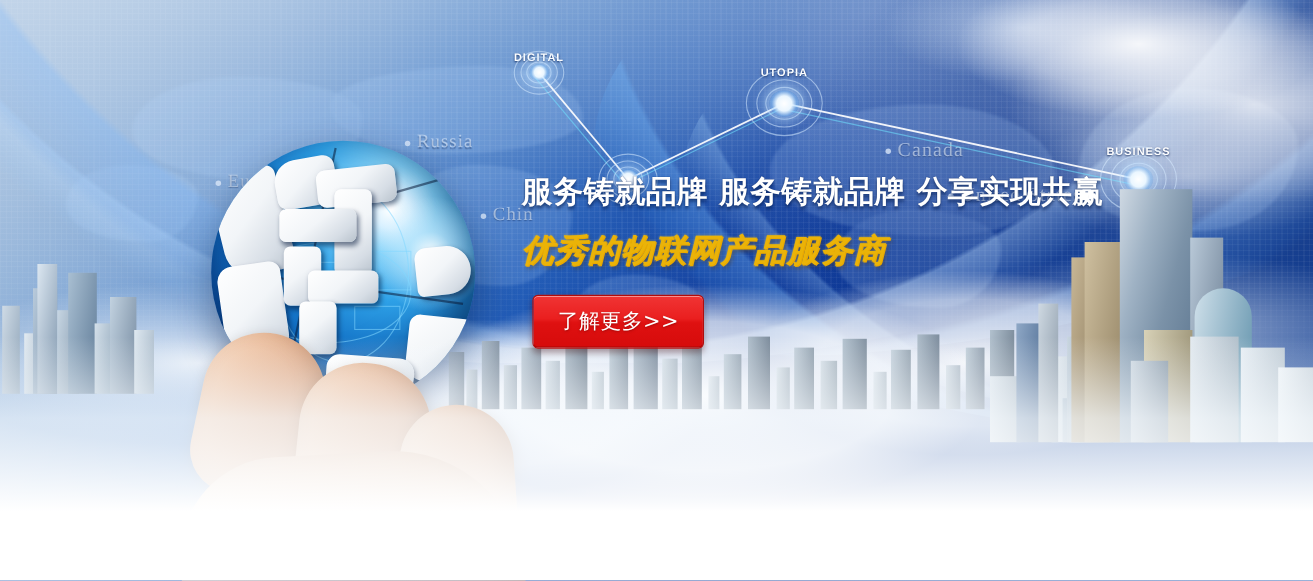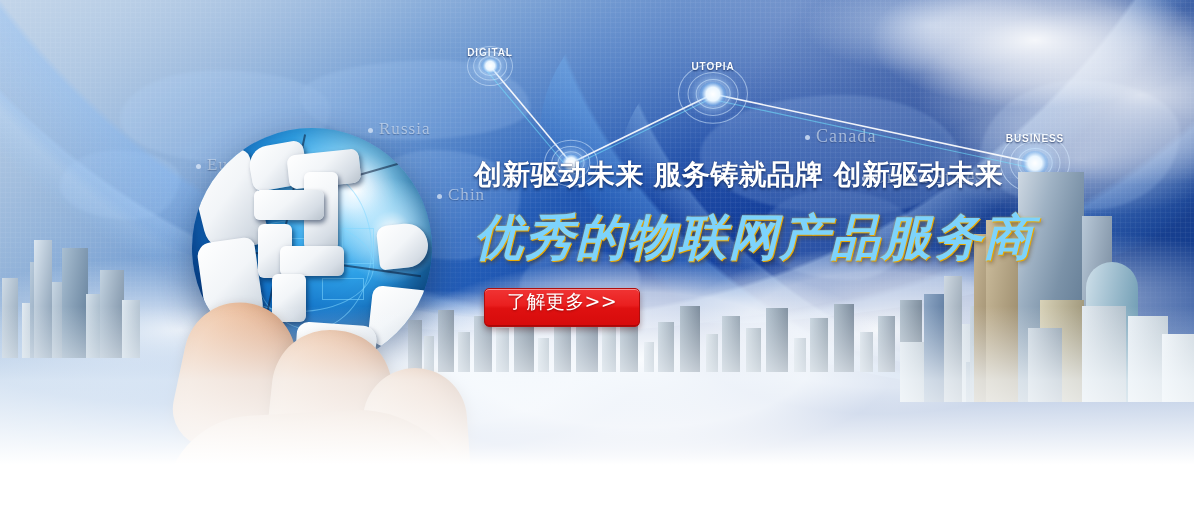--- a/index.html
+++ b/index.html
@@ -193,37 +193,37 @@
     white-space:nowrap;
     text-shadow:
       0 2px 3px rgba(0,25,75,.60),
       0 0 1px rgba(0,30,90,.9);
   }
 
   .sub{
     font-family:"DejaVu Serif","Liberation Serif",serif;
     font-weight:bold;
     font-style:italic;
-    font-size:49px;
+    font-size:29px;
     line-height:1.0;
-    color:#7dd3fc;
+    color:#eab308;
     letter-spacing:.04em;
     white-space:nowrap;
     text-shadow:
       1px 1px 0 #e9a800,
       2px 3px 4px rgba(90,55,0,.45),
       0 0 2px rgba(255,215,60,.7);
   }
   #sub1{margin-top:22px;}
   #sub2{margin-top:16px;}
 
   .cta{
     display:inline-block;
     margin-top:26px;margin-left:10px;
-    padding:0 22px 11px;
+    padding:10px 22px 11px;
     min-width:86px;
     text-align:center;
     color:#ffffff;
     font-family:"DejaVu Sans","Liberation Sans",sans-serif;
     font-size:19px;
     font-weight:normal;
     letter-spacing:.02em;
     border-radius:5px;
     border:1px solid #b00d0d;
     background:linear-gradient(to bottom,#f03434 0%,#ea1f1f 44%,#df1111 52%,#d60b0b 100%);
@@ -532,18 +532,18 @@
       <div class="finger" style="left:30px;top:-14px;width:112px;height:150px;transform:rotate(12deg);"></div>
       <div class="finger" style="left:120px;top:14px;width:120px;height:152px;transform:rotate(6deg);"></div>
       <div class="finger" style="left:214px;top:52px;width:104px;height:132px;transform:rotate(-4deg);"></div>
       <div class="palm" style="left:16px;top:96px;width:312px;height:250px;transform:rotate(-3deg);"></div>
     </div>
   </div>
 
   <div class="layer ground-fade"></div>
 
   <div id="copy">
-    <div class="headline">创新驱动未来  服务铸就品牌  创新驱动未来</div>
+    <div class="headline">服务铸就品牌  服务铸就品牌  分享实现共赢</div>
     <div class="sub" id="sub1">优秀的物联网产品服务商</div>
     <div class="cta">了解更多&gt;&gt;</div>
   </div>
 
 </div>
 
 </body></html>

